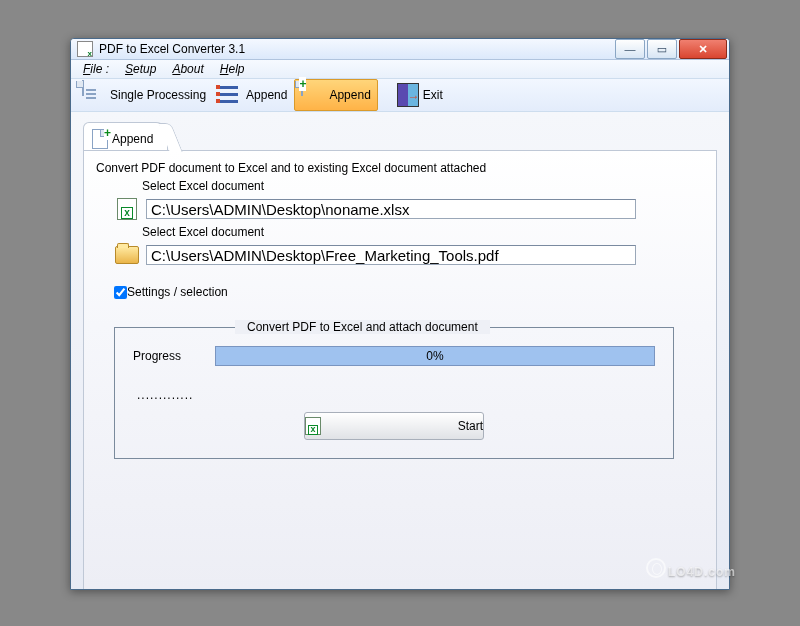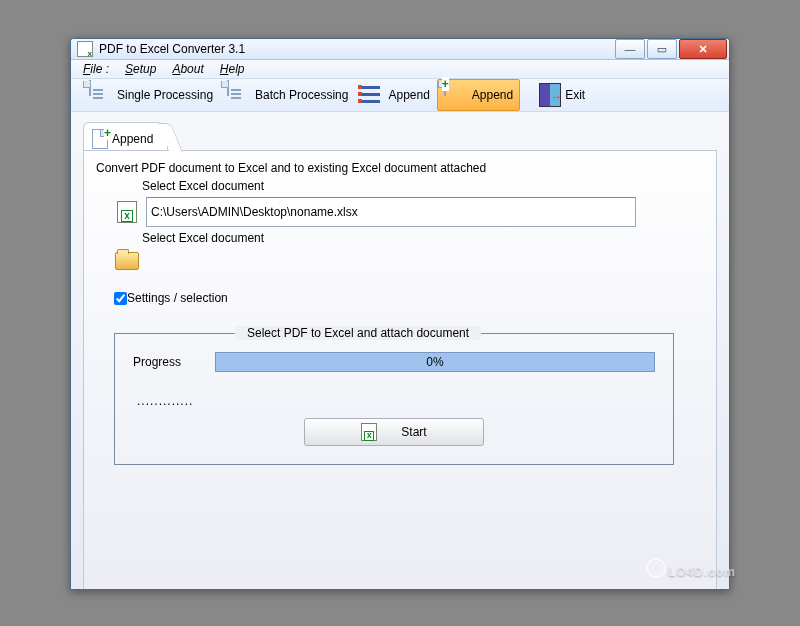--- a/index.html
+++ b/index.html
@@ -8,21 +8,21 @@
 .titlebar { height: 28px; background: linear-gradient(#f4f8ff,#dce9fb); display: flex; align-items: center; padding: 0 2px 0 6px; border-bottom: 1px solid #b0c4de; }
 .titlebar .app-icon { width: 16px; height: 16px; background: #fff; border: 1px solid #888; margin-right: 6px; position: relative; }
 .titlebar .app-icon::after { content:"x"; color:#0a7a2a; font-size:8px; font-weight:bold; position:absolute; right:0; bottom:-2px; }
 .titlebar .title { flex: 1; color: #000; font-weight: normal; }
 .win-btns { display: flex; gap: 2px; }
 .win-btn { width: 30px; height: 20px; background: linear-gradient(#fefefe,#d8e6f5); border: 1px solid #8aa6c4; border-radius: 2px; display: flex; align-items: center; justify-content: center; color: #3a5068; font-size: 11px; }
 .win-btn.close { width: 48px; background: linear-gradient(#f08070,#d94530); color: #fff; border-color: #8a2a1a; font-weight: bold; }
 .menubar { height: 22px; background: linear-gradient(#f6faff,#e9f1fb); display: flex; align-items: center; padding: 0 4px; border-bottom: 1px solid #cdddee; }
 .menu-item { padding: 2px 8px; cursor: default; font-style: italic; }
 .menu-item u { text-decoration: underline; }
-.toolbar { height: 40px; background: linear-gradient(#f2f7ff,#e3ecfb); display: flex; align-items: flex-start; padding: 0 11px; border-bottom: 1px solid #cdddee; gap: 0; }
+.toolbar { height: 40px; background: linear-gradient(#f2f7ff,#e3ecfb); display: flex; align-items: flex-start; padding: 0 4px; border-bottom: 1px solid #cdddee; gap: 0; }
 .tool-btn { height: 32px; display: flex; align-items: center; padding: 0 6px; gap: 4px; border: 1px solid transparent; }
 .tool-btn.active { background: linear-gradient(#ffd57a,#ffb347); border: 1px solid #d99a2b; border-radius: 2px; }
 .tool-icon { width: 24px; height: 28px; display: inline-block; position: relative; }
 .doc-ic { background: #fff; border: 1px solid #8aa3c4; width: 20px; height: 26px; position: relative; }
 .doc-ic::before { content:""; position:absolute; top:0; right:0; width:6px; height:6px; background:#e0e8f2; border-left:1px solid #8aa3c4; border-bottom:1px solid #8aa3c4; }
 .doc-ic.lines::after { content:""; position:absolute; left:3px; top:8px; width:10px; height:2px; background:#8aa3c4; box-shadow:0 4px 0 #8aa3c4,0 8px 0 #8aa3c4; }
 .doc-ic.plus::after { content:"+"; position:absolute; right:-4px; top:-4px; color:#0a8a1a; font-weight:bold; font-size:12px; background:#fff; }
 .merge-ic { width:22px; height:22px; position:relative; }
 .merge-ic span{ position:absolute; left:0; width:18px; height:3px; background:#3a5eaa; }
 .merge-ic span:nth-child(1){top:2px;} .merge-ic span:nth-child(2){top:9px;} .merge-ic span:nth-child(3){top:16px;}
@@ -35,29 +35,29 @@
 .tab::after{content:""; position:absolute; right:-10px; top:0; width:12px; height:28px; background:#fff; border-right:1px solid #bfc8d6; border-top:1px solid #bfc8d6; transform:skewX(22deg); border-radius:0 6px 0 0;}
 .panel { background:#fff; border:1px solid #bfc8d6; padding: 10px 12px 16px 12px; min-height: 440px; background: linear-gradient(#ffffff 0%, #f6f7fb 40%, #edeef5 100%); }
 .heading { font-weight: normal; margin: 0 0 2px 0; }
 .subhead { margin: 4px 0 4px 46px; }
 .file-row { display:flex; align-items:center; gap:6px; margin: 2px 0 2px 18px; }
 .file-icon { width:26px; height:24px; display:flex; align-items:center; justify-content:center; }
 .excel-ic { width:20px; height:22px; background:#fff; border:1px solid #6a8a6a; position:relative; }
 .excel-ic::after{content:"x"; color:#0a8a2a; font-weight:bold; font-size:10px; position:absolute; left:3px; bottom:0px; border:1px solid #0a8a2a; width:10px; height:10px; line-height:9px; text-align:center; background:#fff;}
 .folder-ic { width:24px; height:18px; background: linear-gradient(#ffe9a0,#eab54a); border:1px solid #b88a2a; border-radius:2px; position:relative; }
 .folder-ic::before{content:""; position:absolute; top:-4px; left:1px; width:10px; height:4px; background:#ffe9a0; border:1px solid #b88a2a; border-bottom:none; border-radius:2px 2px 0 0;}
-.path-input { flex:0 0 490px; height:20px; border:1px solid #9aa7b8; border-top-color:#7a8aa0; background:#fff; padding:14px 4px; font-size:12px; }
+.path-input { flex:0 0 490px; height:20px; border:1px solid #9aa7b8; border-top-color:#7a8aa0; background:#fff; padding:4px 4px; font-size:15px; }
 .settings-row { display:flex; align-items:center; gap:0; margin: 18px 0 0 18px; }
 .settings-row input[type=checkbox]{ width:13px; height:13px; }
 .fieldset { border:1px solid #7a8a9c; margin: 28px 0 0 18px; width: 560px; padding: 18px 18px 18px 18px; position:relative; }
 .legend-bg { position:absolute; top:-8px; left:120px; height:14px; background: #eef0f6; padding:0 12px; }
 .progress-row { display:flex; align-items:center; gap:34px; }
 .progress-bar { flex:1; height:20px; background:#9fc2ef; border:1px solid #7a95c0; display:flex; align-items:center; justify-content:center; }
 .dots { margin: 22px 0 10px 4px; letter-spacing: 1px; }
-.start-btn { width: 180px; height: 28px; margin: 4px auto 0 auto; display:flex; align-items:center; justify-content:center; gap:24px; background:linear-gradient(#ffffff,#e0e2e6); border:1px solid #a8afba; border-radius:3px; }
+.start-btn { width: 180px; height: 28px; margin: 4px auto 0 auto; display:flex; align-items:center; justify-content:space-between; gap:24px; background:linear-gradient(#ffffff,#e0e2e6); border:1px solid #a8afba; border-radius:3px; }
 .start-ic { width:16px; height:18px; background:#fff; border:1px solid #6a8a6a; position:relative; }
 .start-ic::after{content:"x"; color:#0a8a2a; font-weight:bold; font-size:9px; position:absolute; left:2px; bottom:-1px; border:1px solid #0a8a2a; width:8px; height:8px; line-height:7px; text-align:center; background:#fff;}
 .watermark { position:absolute; right:64px; bottom:44px; color:rgba(255,255,255,0.6); font-size:22px; font-weight:bold; letter-spacing:1px; text-shadow:0 1px 2px rgba(0,0,0,0.3); }
 .watermark .globe{ display:inline-block; width:20px; height:20px; border:2px solid rgba(255,255,255,0.6); border-radius:50%; margin-right:2px; vertical-align:-2px; position:relative;}
 .watermark .globe::after{content:""; position:absolute; left:4px; top:3px; width:8px; height:10px; border:1px solid rgba(255,255,255,0.6); border-radius:50%;}
 </style>
 </head>
 <body>
 
 <div class="window">
@@ -76,24 +76,20 @@
     <span class="menu-item"><u>F</u><span></span>ile :</span>
     <span class="menu-item"><u>S</u>etup</span>
     <span class="menu-item"><u>A</u>bout</span>
     <span class="menu-item"><u>H</u>elp</span>
   </div>
 
   <div class="toolbar">
     <div class="tool-btn">
       <span class="tool-icon"><span class="doc-ic lines"></span></span>
       <span>Single Processing</span>
-    </div>
-    <div class="tool-btn">
-      <span class="tool-icon"><span class="doc-ic lines"></span></span>
-      <span>Batch Processing</span>
     </div>
     <div class="tool-btn">
       <span class="merge-ic">
           <span></span>
           <span></span>
           <span></span>
         </span>
       <span>Append</span>
     </div>
     <div class="tool-btn active">
@@ -121,28 +117,29 @@
         <span class="file-icon">
             <span class="excel-ic"></span>
           </span>
         <input class="path-input" value="C:\Users\ADMIN\Desktop\noname.xlsx" style="">
       </div>
       <div class="subhead">Select Excel document</div>
       <div class="file-row">
         <span class="file-icon">
             <span class="folder-ic"></span>
           </span>
+        <input class="path-input" value="C:\Users\ADMIN\Desktop\Free_Marketing_Tools.pdf" style="">
       </div>
       <div class="settings-row">
         <input type="checkbox" checked="" style="">
         <span>Settings / selection</span>
       </div>
 
       <div class="fieldset">
-        <span class="legend-bg">Select PDF to Excel and attach document</span>
+        <span class="legend-bg">Convert PDF to Excel and attach document</span>
         <div class="progress-row">
           <span>Progress</span>
           <div class="progress-bar">
             <span>0%</span>
           </div>
         </div>
         <div class="dots">.............</div>
         <div class="start-btn">
           <span class="start-ic"></span>
           <span>Start</span>

